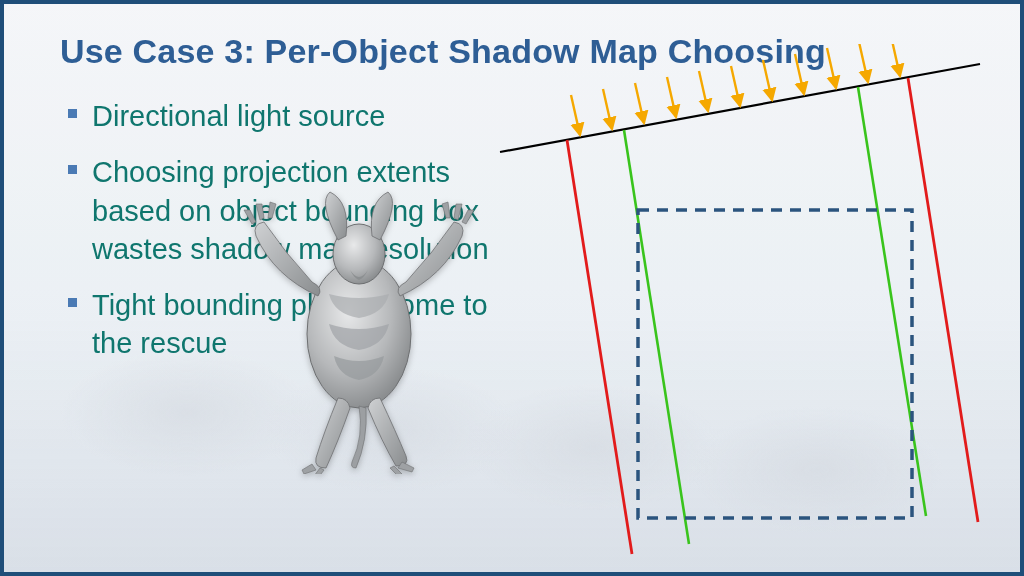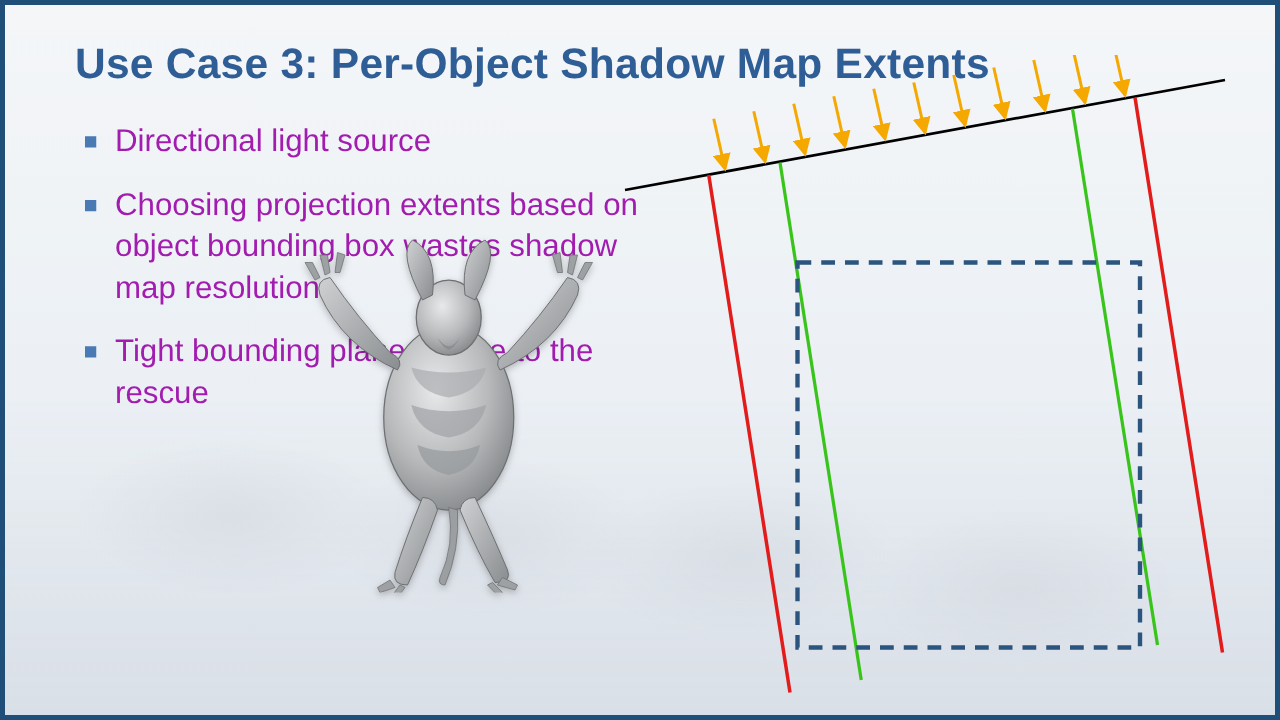--- a/index.html
+++ b/index.html
@@ -28,23 +28,23 @@
     margin: 0 0 26px 0;
     color: #2e5e95;
     font-size: 34px;
     font-weight: bold;
     letter-spacing: 0.2px;
   }
   ul { margin: 0; padding: 0 0 0 4px; list-style: none; max-width: 460px; }
   li {
     position: relative;
     padding-left: 28px;
-    font-size: 25px;
+    font-size: 29px;
     line-height: 1.32;
-    color: #a21caf;
+    color: #0f766e;
     margin-bottom: 18px;
   }
   li::before {
     content: "";
     position: absolute;
     left: 4px; top: 12px;
     width: 9px; height: 9px;
     background: #4a7ab4;
   }
   .diagram {
@@ -58,21 +58,21 @@
     width: 250px; height: 290px;
     filter: drop-shadow(0 2px 3px rgba(0,0,0,0.25));
   }
 </style>
 </head>
 <body>
 
 <div class="bg-wash"></div>
 
 <div class="content">
-  <h1>Use Case 3: Per-Object Shadow Map Extents</h1>
+  <h1>Use Case 3: Per-Object Shadow Map Choosing</h1>
   <ul>
     <li>Directional light source</li>
     <li>Choosing projection extents based on object bounding box wastes shadow map resolution</li>
     <li>Tight bounding planes come to the rescue</li>
   </ul>
 </div>
 
 <svg class="diagram" viewBox="0 0 600 520">
 
   <line x1="80" y1="108" x2="560" y2="20" stroke="#000" stroke-width="2.2"></line>

